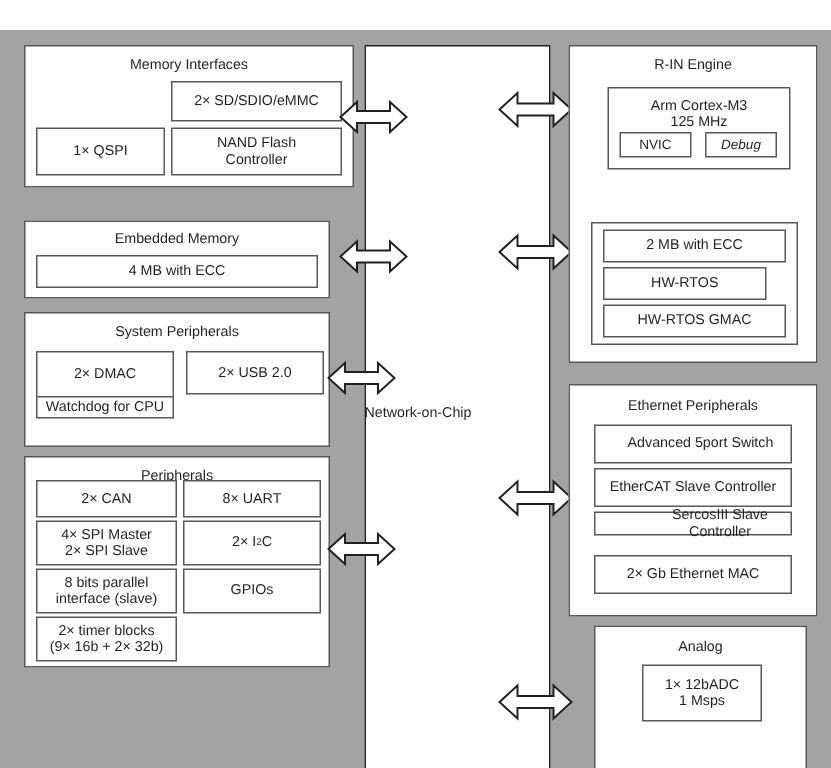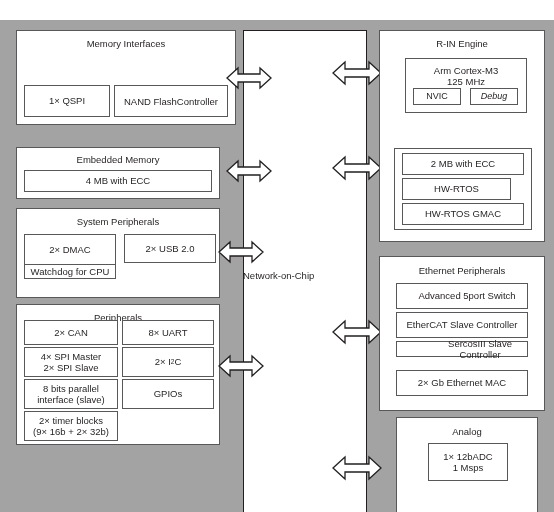--- a/index.html
+++ b/index.html
@@ -76,22 +76,23 @@
   }
 </style>
 </head>
 <body>
 
 <div id="canvas">
 
   <div class="group" style="left:16px; top:10px; width:220px; height:95px;">
     <div class="group-title" style="top:7px;">Memory Interfaces</div>
   </div>
+  <div class="cell" style="left:114px; top:34px; width:114px; height:27px;">2× SD/SDIO/eMMC</div>
   <div class="cell" style="left:24px; top:65px; width:86px; height:32px;">1× QSPI</div>
-  <div class="cell two-line" style="left:114px; top:65px; width:114px; height:32px; flex-direction:row;">
+  <div class="cell two-line" style="left:114px; top:65px; width:114px; height:32px; flex-direction:column;">
     <span>NAND Flash</span>
     <span>Controller</span>
   </div>
 
   <div class="group" style="left:16px; top:127px; width:204px; height:52px;">
     <div class="group-title" style="top:6px;">Embedded Memory</div>
   </div>
   <div class="cell" style="left:24px; top:150px; width:188px; height:22px;">4 MB with ECC</div>
 
   <div class="group" style="left:16px; top:188px; width:204px; height:90px;">

